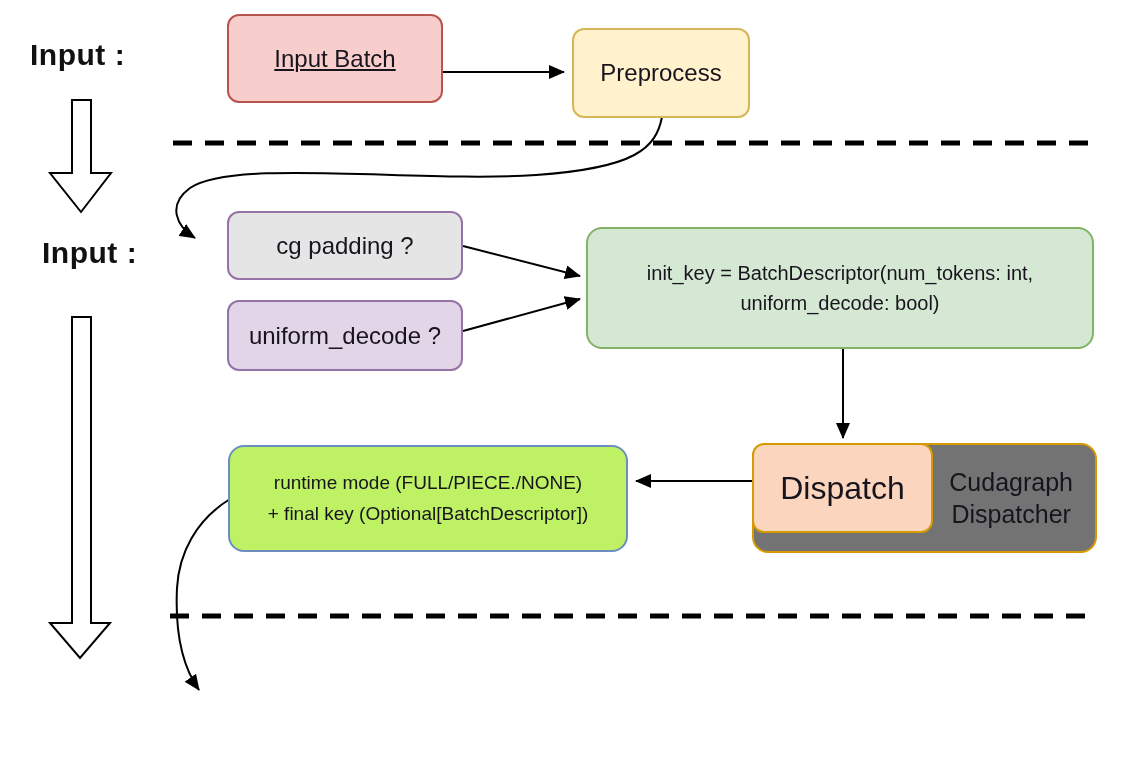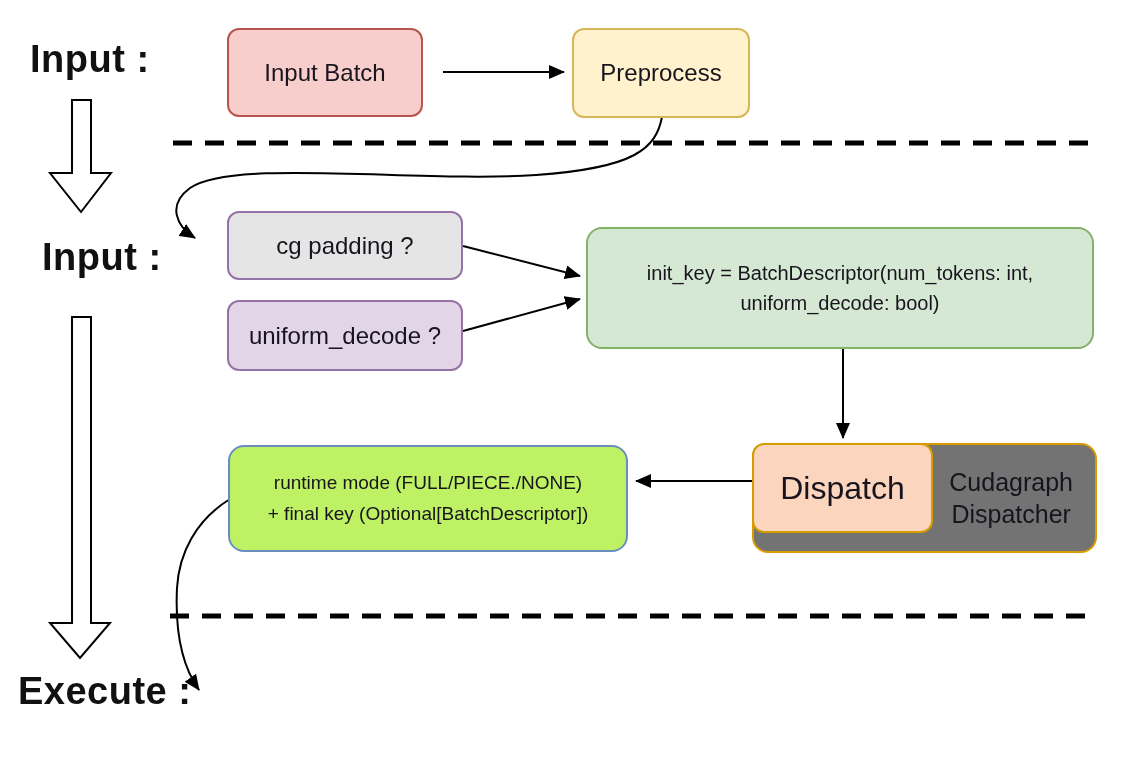--- a/index.html
+++ b/index.html
@@ -3,35 +3,35 @@
 <meta charset="utf-8">
 <style>
   html,body { margin:0; padding:0; background:#ffffff; }
   #stage {
     position:relative; width:1142px; height:770px; background:#ffffff;
     font-family:"Liberation Sans", sans-serif; overflow:hidden;
   }
   #wires { position:absolute; left:0; top:0; }
 
   .stage-label {
-    position:absolute; font-weight:700; font-size:38px; color:#111111;
+    position:absolute; font-weight:700; font-size:30px; color:#111111;
     letter-spacing:0.5px;
   }
   #lbl-input   { left:30px;  top:38px;  }
   #lbl-plan    { left:42px;  top:236px; }
   #lbl-execute { left:18px;  top:670px; }
 
   .node {
     position:absolute; box-sizing:border-box;
     display:flex; align-items:center; justify-content:center;
     text-align:center; color:#18141d;
     border:2px solid; border-radius:12px;
   }
-  #node-input-batch   { left:227px; top:28px;  width:196px; height:89px;
-                        background:#f8cecc; border-color:#b85450; font-size:24px; }
+  #node-input-batch   { left:227px; top:14px;  width:216px; height:89px;
+                        background:#f8cecc; border-color:#b85450; font-size:24px;text-decoration:underline; }
   #node-preprocess    { left:572px; top:28px;  width:178px; height:90px;
                         background:#fff2cc; border-color:#d6b656; font-size:24px; }
   #node-cg-padding    { left:227px; top:211px; width:236px; height:69px;
                         background:#e5e5e5; border-color:#9673a6; font-size:24px; }
   #node-uniform-decode{ left:227px; top:300px; width:236px; height:71px;
                         background:#e1d5e7; border-color:#9673a6; font-size:24px; }
   #node-init-key      { left:586px; top:227px; width:508px; height:122px;
                         background:#d5e8d4; border-color:#82b366; border-radius:16px;
                         font-size:20px; line-height:1.5; white-space:pre-line; }
   #node-cudagraph     { left:752px; top:443px; width:345px; height:110px;
@@ -71,21 +71,20 @@
     <path d="M 662 117 C 656 148, 636 168, 536 175 C 420 183, 235 158, 190 188 C 167 205, 176 226, 195 238" fill="none" stroke="#000" stroke-width="2" marker-end="url(#arrow)"></path>
     <line x1="463" y1="246" x2="580" y2="276" stroke="#000" stroke-width="2" marker-end="url(#arrow)"></line>
     <line x1="463" y1="331" x2="580" y2="299" stroke="#000" stroke-width="2" marker-end="url(#arrow)"></line>
     <line x1="843" y1="337" x2="843" y2="438" stroke="#000" stroke-width="2" marker-end="url(#arrow)"></line>
     <line x1="752" y1="481" x2="636" y2="481" stroke="#000" stroke-width="2" marker-end="url(#arrow)"></line>
     <path d="M 230 499 C 196 520, 179 553, 177 588 C 175 630, 182 666, 199 690" fill="none" stroke="#000" stroke-width="2" marker-end="url(#arrow)"></path>
   </svg>
 
   <div class="stage-label" id="lbl-input">Input :</div>
   <div class="stage-label" id="lbl-plan">Input :</div>
-  <div class="stage-label" id="lbl-execute">Execute :</div>
 
   <div class="node" id="node-input-batch">Input Batch</div>
   <div class="node" id="node-preprocess">Preprocess</div>
   <div class="node" id="node-cg-padding">cg padding ?</div>
   <div class="node" id="node-uniform-decode">uniform_decode ?</div>
   <div class="node" id="node-init-key">init_key = BatchDescriptor(num_tokens: int,
 uniform_decode: bool)</div>
   <div class="node" id="node-cudagraph">Cudagraph
 Dispatcher</div>
   <div class="node" id="node-dispatch">Dispatch</div>

